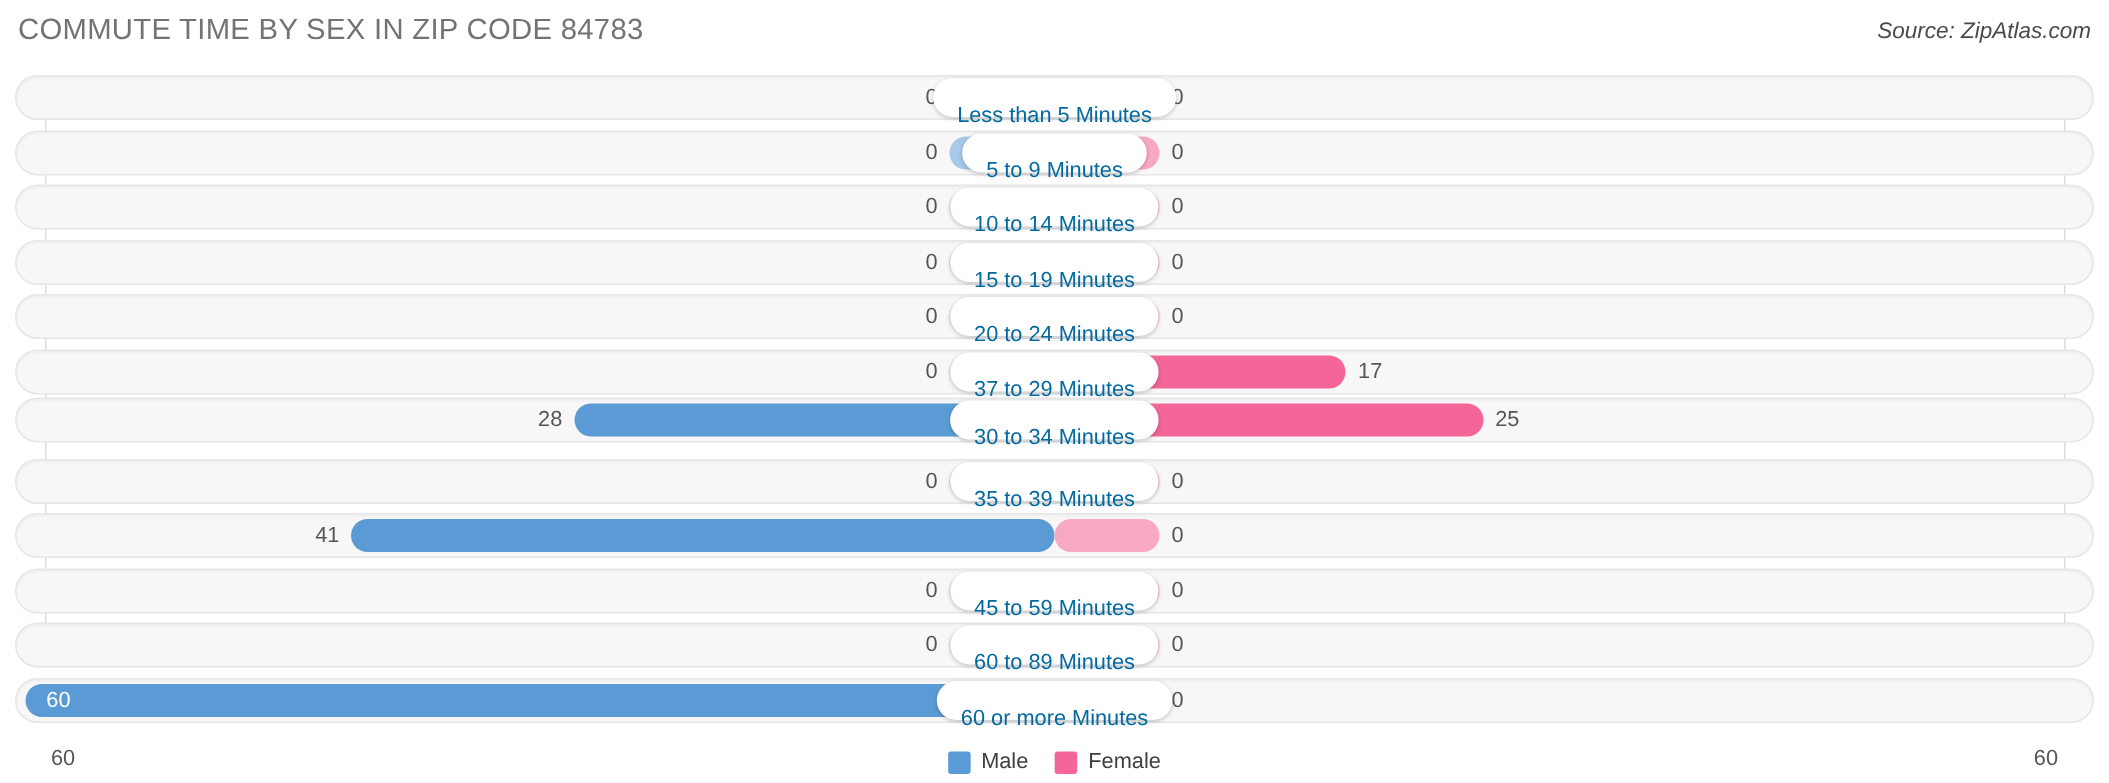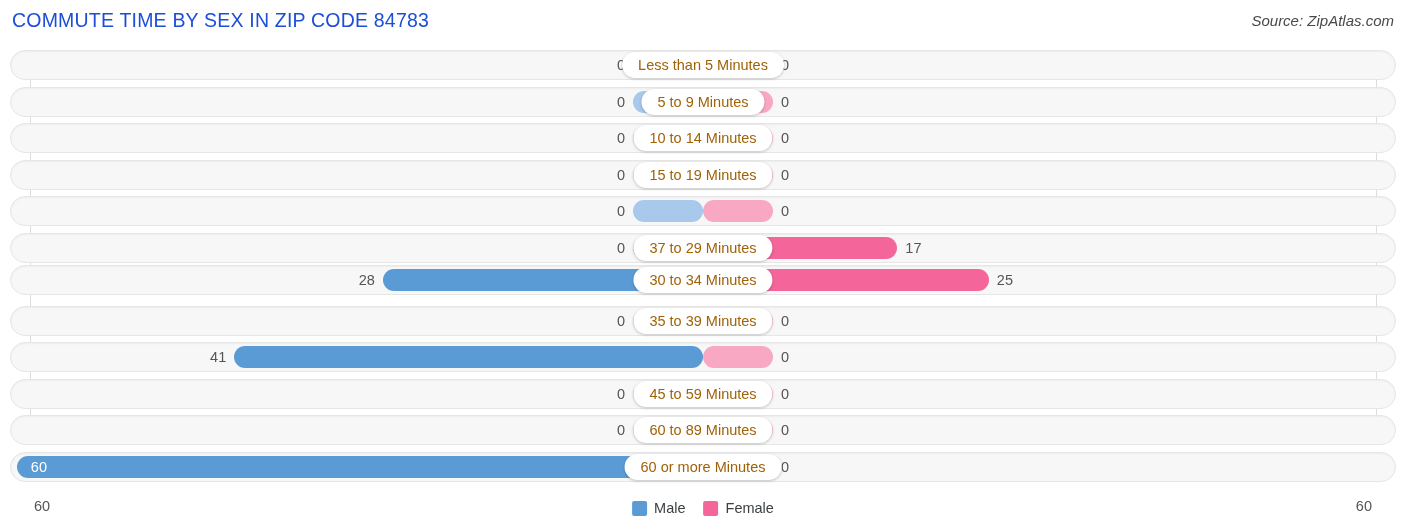--- a/index.html
+++ b/index.html
@@ -14,21 +14,21 @@
     position: relative;
     width: 1406px; height: 522px;
     background: #ffffff;
   }
 
   
   .title {
     position: absolute;
     left: 12px; top: 9px;
     font-size: 19.5px;
-    color: #1d4ed8;
+    color: #737373;
     letter-spacing: .2px;
     white-space: nowrap;
   }
   .source {
     position: absolute;
     right: 12px; top: 12px;
     font-size: 15px;
     font-style: italic;
     color: #4a4a4a;
     white-space: nowrap;
@@ -87,25 +87,25 @@
   .val.inside { color: #ffffff; }
 
   
   .pill {
     position: absolute;
     top: 2px;
     left: 50%;
     transform: translateX(-50%);
     height: 26px;
     line-height: 26px;
-    padding: 0 16px;
+    padding: 12px 16px;
     background: #ffffff;
     border-radius: 13px;
     font-size: 14.5px;
-    color: #a16207;
+    color: #0369a1;
     white-space: nowrap;
     box-shadow: 0 1px 3px rgba(0,0,0,.22);
   }
 
   
   .axis-label {
     position: absolute;
     bottom: 8px;
     font-size: 14.5px;
     color: #555555;
@@ -169,20 +169,21 @@
         <div class="bar female" style="width: 70px; background: rgb(249, 168, 196);"></div>
         <div class="val female" style="left: calc(50% + 78px); width: 60px;">0</div>
         <div class="pill">15 to 19 Minutes</div>
       </div>
       <div class="row" style="top: 146px;">
         <div class="track"></div>
         <div class="bar male" style="width: 70px; background: rgb(168, 200, 236);"></div>
         <div class="val male" style="right: calc(50% + 78px); width: 60px;">0</div>
         <div class="bar female" style="width: 70px; background: rgb(249, 168, 196);"></div>
         <div class="val female" style="left: calc(50% + 78px); width: 60px;">0</div>
+        <div class="pill">20 to 24 Minutes</div>
       </div>
       <div class="row" style="top: 182.5px;">
         <div class="track"></div>
         <div class="bar male" style="width: 70px; background: rgb(168, 200, 236);"></div>
         <div class="val male" style="right: calc(50% + 78px); width: 60px;">0</div>
         <div class="bar female" style="width: 194.367px; background: rgb(244, 101, 154);"></div>
         <div class="val female" style="left: calc(50% + 202.367px); width: 60px;">17</div>
         <div class="pill">37 to 29 Minutes</div>
       </div>
       <div class="row" style="top: 215px;">

